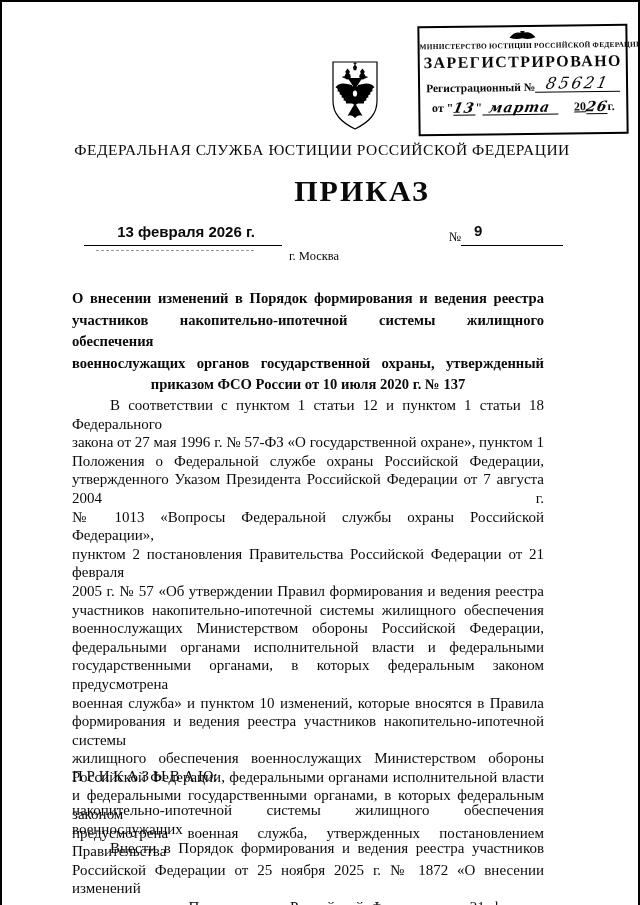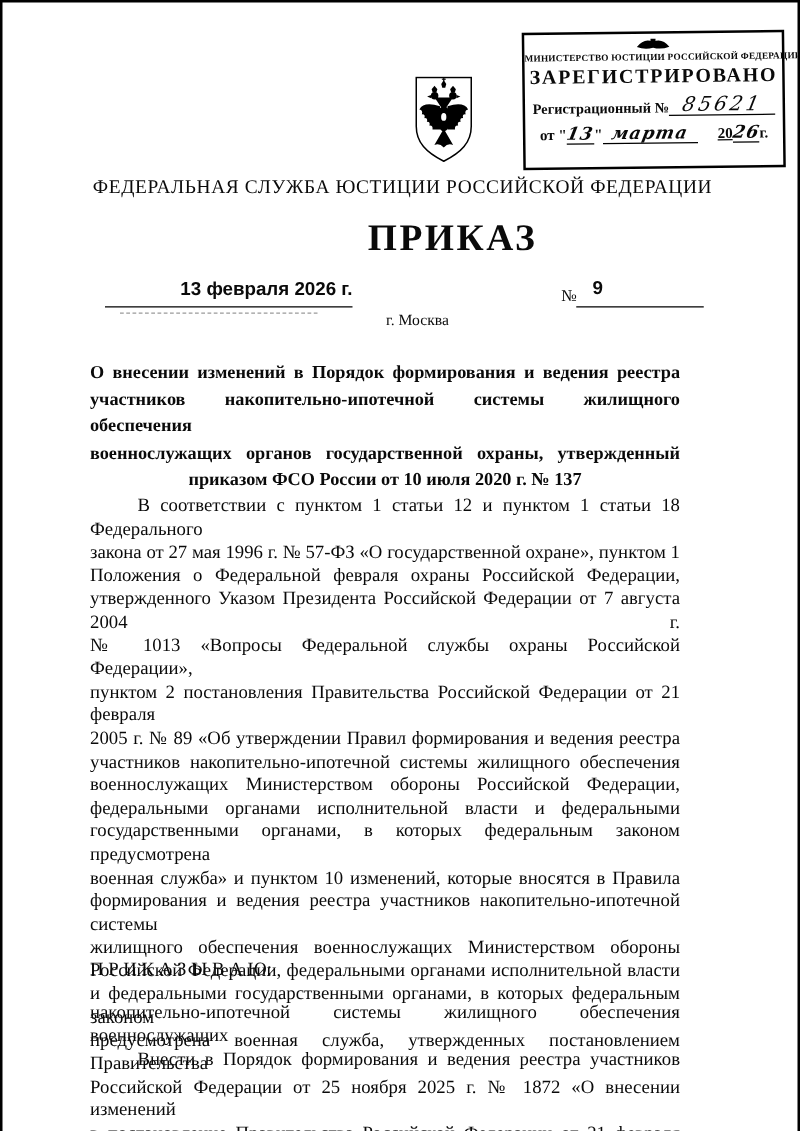--- a/index.html
+++ b/index.html
@@ -28,29 +28,29 @@
   .st-date{margin-top:7px;font-size:12px;font-weight:bold;display:flex;align-items:flex-end;justify-content:center;}
   .w-day{min-width:22px;}
   .w-month{min-width:76px;}
   .w-year{min-width:16px;}
   
   .coat{position:absolute;left:328px;top:59px;}
   .agency{position:absolute;top:139px;left:70px;width:500px;text-align:center;
           font-size:15.5px;letter-spacing:.5px;white-space:nowrap;}
   .doctype{position:absolute;top:172px;left:160px;width:400px;text-align:center;
            font-size:30px;font-weight:bold;letter-spacing:2px;}
-  .date-left{position:absolute;top:221px;left:88px;width:192px;text-align:right;
+  .date-left{position:absolute;top:221px;left:88px;width:192px;text-align:center;
              font-family:"Liberation Sans",sans-serif;font-weight:bold;font-size:15px;}
   .u-date{position:absolute;top:243px;left:82px;width:198px;border-top:1.5px solid #000;}
   .u-date2{position:absolute;top:248px;left:94px;width:158px;border-top:1px dashed #9a9a9a;}
   .num-label{position:absolute;top:227px;left:447px;font-size:13px;}
   .num-value{position:absolute;top:220px;left:472px;font-family:"Liberation Sans",sans-serif;
              font-weight:bold;font-size:15px;}
   .u-num{position:absolute;top:243px;left:459px;width:102px;border-top:1.5px solid #000;}
-  .city{position:absolute;top:247px;left:96px;width:472px;text-align:center;font-size:12.5px;}
+  .city{position:absolute;top:247px;left:76px;width:472px;text-align:center;font-size:12.5px;}
   
   .block{position:absolute;left:70px;width:472px;}
   .title-block{top:286px;font-weight:bold;font-size:14.6px;line-height:21.5px;}
   .body-block{top:394px;font-size:15px;line-height:18.6px;}
   .order-word{top:766px;text-align:left;font-weight:normal;font-size:15px;}
   .order-block{top:799px;font-size:15px;line-height:19px;}
   .tline{text-align:justify;}
   .a-justify{text-align-last:justify;}
   .a-center{text-align:center;text-align-last:center;}
   .ind{text-indent:38px;}
@@ -129,25 +129,25 @@
   <div class="block title-block">
       <div class="tline a-justify">О внесении изменений в Порядок формирования и ведения реестра</div>
       <div class="tline a-justify">участников накопительно-ипотечной системы жилищного обеспечения</div>
       <div class="tline a-justify">военнослужащих органов государственной охраны, утвержденный</div>
       <div class="tline a-center">приказом ФСО России от 10 июля 2020 г. № 137</div>
     </div>
 
   <div class="block body-block">
       <div class="tline a-justify ind">В соответствии с пунктом 1 статьи 12 и пунктом 1 статьи 18 Федерального</div>
       <div class="tline a-justify">закона от 27 мая 1996 г. № 57-ФЗ «О государственной охране», пунктом 1</div>
-      <div class="tline a-justify">Положения о Федеральной февраля охраны Российской Федерации,</div>
+      <div class="tline a-justify">Положения о Федеральной службе охраны Российской Федерации,</div>
       <div class="tline a-justify">утвержденного Указом Президента Российской Федерации от 7 августа 2004 г.</div>
       <div class="tline a-justify">№ 1013 «Вопросы Федеральной службы охраны Российской Федерации»,</div>
       <div class="tline a-justify">пунктом 2 постановления Правительства Российской Федерации от 21 февраля</div>
-      <div class="tline a-justify">2005 г. № 89 «Об утверждении Правил формирования и ведения реестра</div>
+      <div class="tline a-justify">2005 г. № 57 «Об утверждении Правил формирования и ведения реестра</div>
       <div class="tline a-justify">участников накопительно-ипотечной системы жилищного обеспечения</div>
       <div class="tline a-justify">военнослужащих Министерством обороны Российской Федерации,</div>
       <div class="tline a-justify">федеральными органами исполнительной власти и федеральными</div>
       <div class="tline a-justify">государственными органами, в которых федеральным законом предусмотрена</div>
       <div class="tline a-justify">военная служба» и пунктом 10 изменений, которые вносятся в Правила</div>
       <div class="tline a-justify">формирования и ведения реестра участников накопительно-ипотечной системы</div>
       <div class="tline a-justify">жилищного обеспечения военнослужащих Министерством обороны</div>
       <div class="tline a-justify">Российской Федерации, федеральными органами исполнительной власти</div>
       <div class="tline a-justify">и федеральными государственными органами, в которых федеральным законом</div>
       <div class="tline a-justify">предусмотрена военная служба, утвержденных постановлением Правительства</div>

